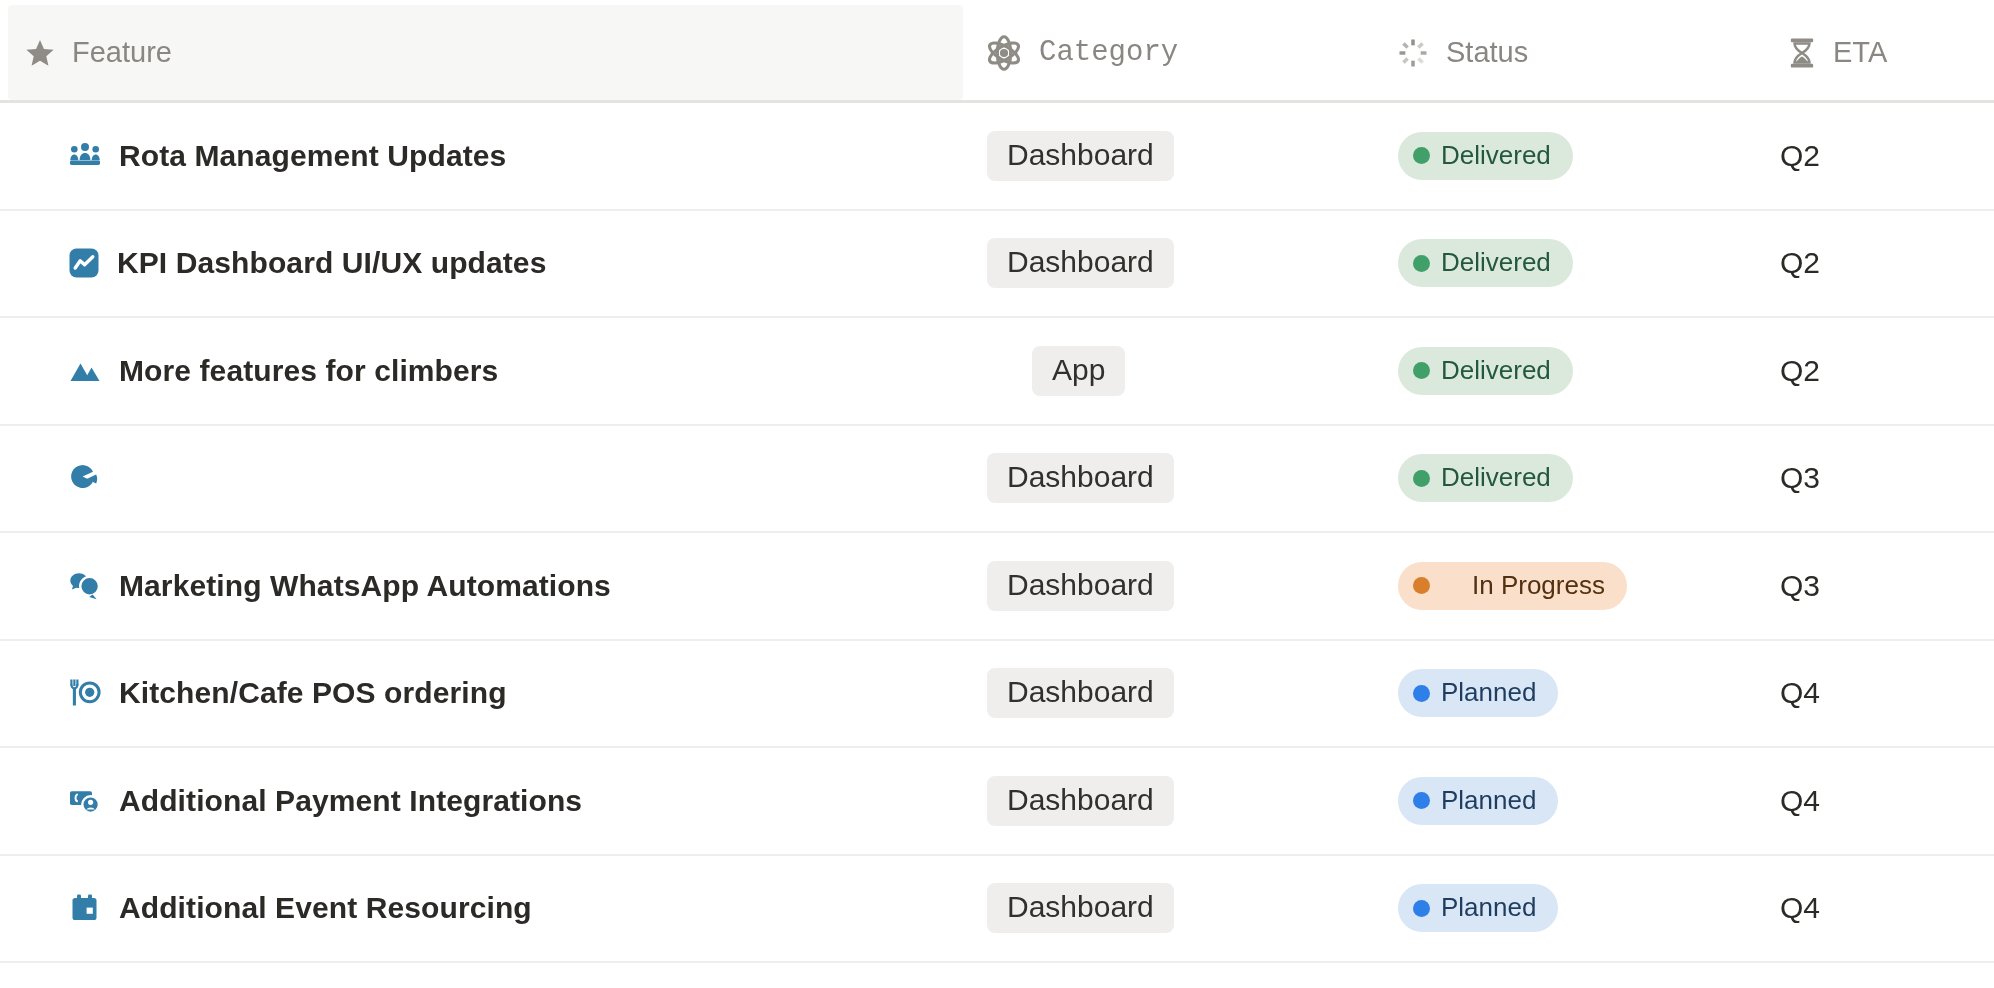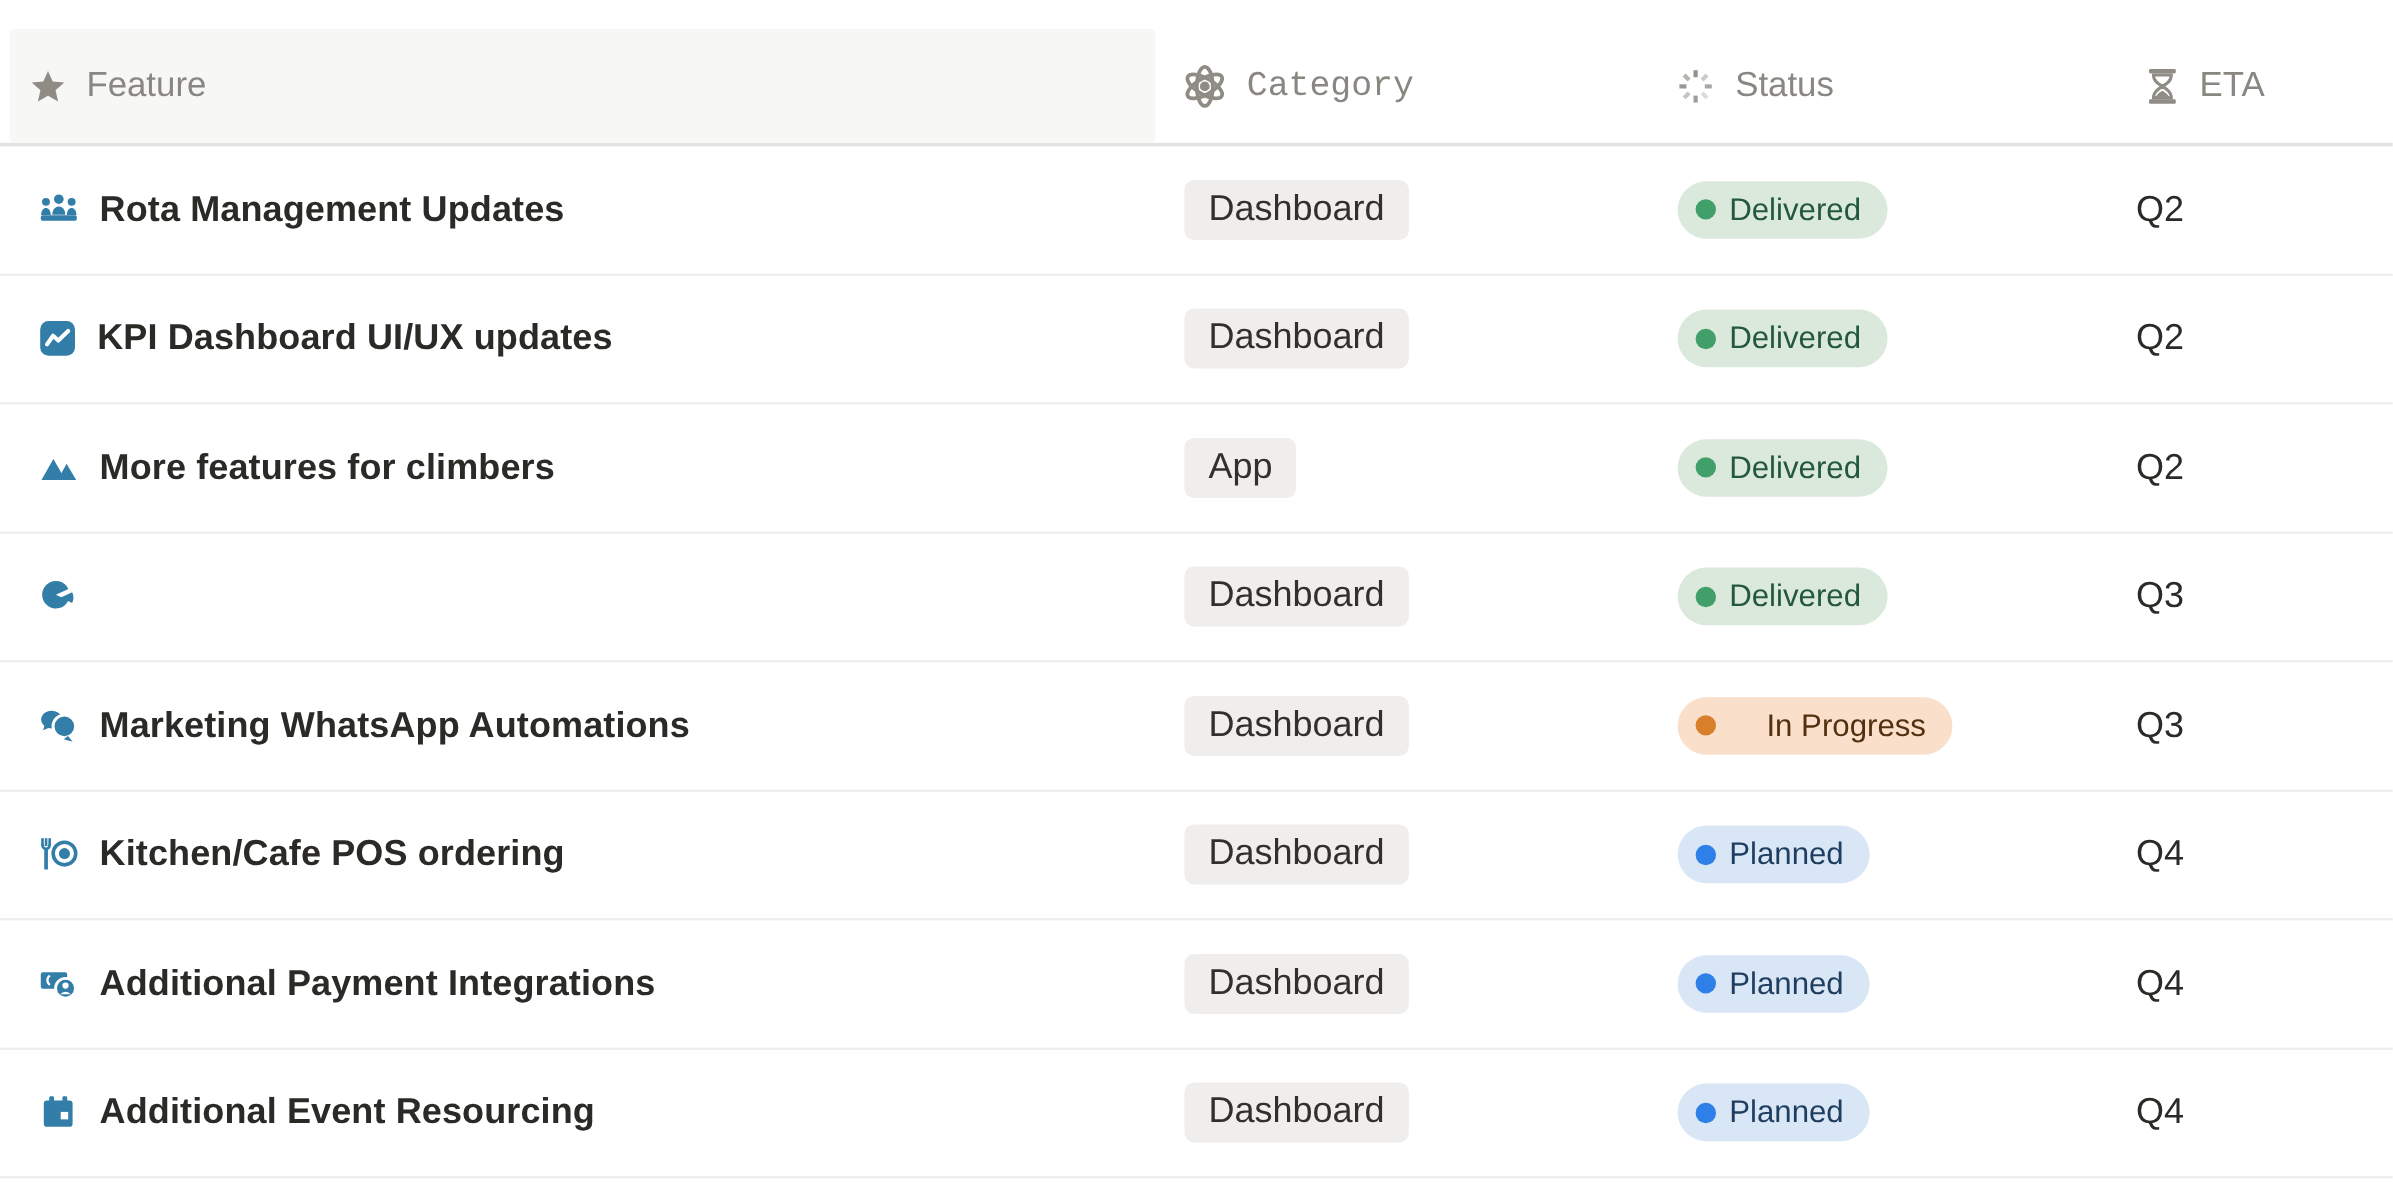--- a/index.html
+++ b/index.html
@@ -1,21 +1,21 @@
 <!DOCTYPE html>
 <html><head>
 <meta charset="utf-8">
 <style>
   html,body{margin:0;padding:0;}
   body{
     width:1994px;height:988px;overflow:hidden;background:#ffffff;
     font-family:"Liberation Sans","DejaVu Sans",sans-serif;
     -webkit-font-smoothing:antialiased;
   }
-  .sheet{padding-top:24px;}
+  .sheet{padding-top:5px;}
   .grid-row{
     display:grid;
     grid-template-columns:963px 412px 390px 1fr;
     box-sizing:border-box;
     align-items:center;
   }
   
   .hrow{height:98px;border-bottom:3px solid #e4e3e0;}
   .hcell{display:flex;align-items:center;height:100%;}
   .hcell .hlabel{font-size:29px;color:#8a8782;}
@@ -24,21 +24,21 @@
     margin-left:8px;background:#f7f7f5;border-radius:4px;
     padding-left:17px;gap:17px;
   }
   .h-category{padding-left:20px;gap:14px;font-family:Liberation Mono, monospace;}
   .h-status{padding-left:20px;gap:15px;}
   .h-eta{padding-left:20px;gap:14px;}
   
   .row{height:107.5px;border-bottom:2px solid #efeeec;}
   .cell{display:flex;align-items:center;}
   .cell svg{display:block;flex:none;}
-  .c-feature{padding-left:32px;gap:17px;}
+  .c-feature{padding-left:32px;gap:17px;margin-left:36px;}
   .feature-title{
     font-size:30px;font-weight:700;color:#2b2a27;letter-spacing:.1px;
     white-space:nowrap;
   }
   .c-category{padding-left:24px;}
   .tag{
     display:inline-block;font-size:30px;line-height:1;
     padding:9px 20px 11px;border-radius:8px;white-space:nowrap;
   }
   .c-status{padding-left:23px;}
@@ -161,21 +161,21 @@
     <div class="cell c-feature">
       <span>
         <svg width="34" height="34" viewBox="0 0 34 34" fill="#337ea9">
           <path d="M2.5 27L12.5 9.5 22.5 27z"></path>
           <path d="M16 27l7.5-13.5L31.5 27z"></path>
         </svg>
       </span>
       <span class="feature-title">More features for climbers</span>
     </div>
     <div class="cell c-category">
-      <span class="tag" style="background: rgb(239, 238, 236); color: rgb(50, 48, 44);">App</span>
+      <span class="tag" style="background: rgb(239, 238, 236); color: rgb(50, 48, 44); margin-left: 45px;">App</span>
     </div>
     <div class="cell c-status">
       <span class="status-pill" style="background: rgb(219, 233, 221); color: rgb(36, 88, 60);">
           <span class="dot" style="background: rgb(65, 160, 106);"></span>
           <span>Delivered</span>
         </span>
     </div>
     <div class="cell c-eta">
       <span class="eta-value">Q2</span>
     </div>

